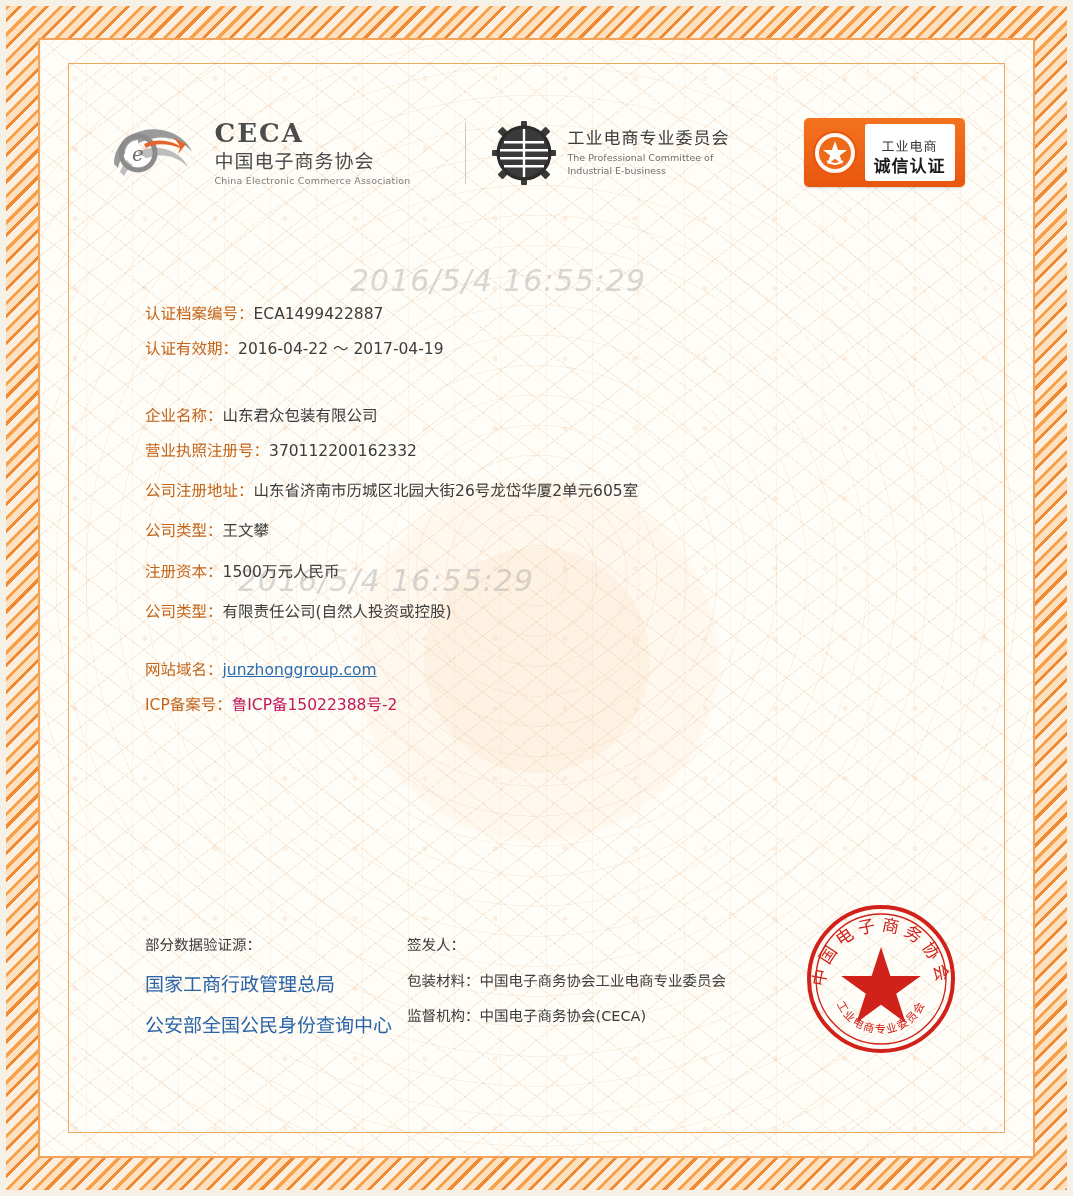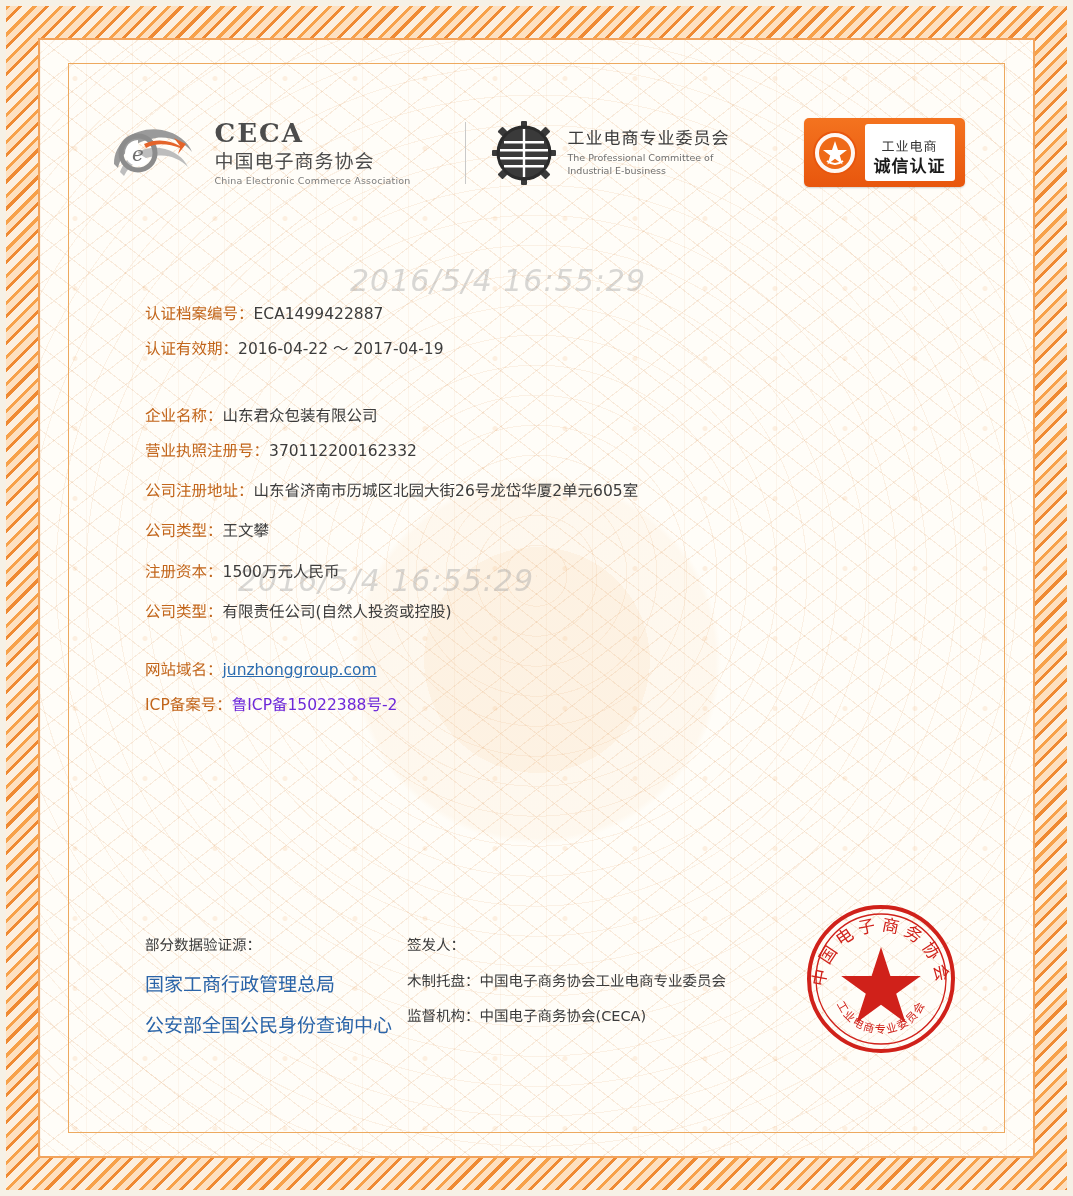--- a/index.html
+++ b/index.html
@@ -205,21 +205,21 @@
     flex: none;
   }
   .row .v {
     color: #3c3c3c;
   }
   .row .v.link {
     color: #2b6cb0;
     text-decoration: underline;
   }
   .row .v.orange {
-    color: #6d28d9;
+    color: #be185d;
   }
   .gap-sm { height: 18px; }
   .gap-md { height: 26px; }
   .scope .v { max-width: 770px; }
 
   
   .footer {
     position: absolute;
     left: 77px;
     bottom: 82px;
@@ -404,21 +404,21 @@
 
     <div class="footer">
       <div class="fcol-left">
         <div class="f-head">部分数据验证源：</div>
         <div class="f-link">国家工商行政管理总局</div>
         <div class="f-link">公安部全国公民身份查询中心</div>
       </div>
       <div class="fcol-right">
         <div class="f-head">签发人：</div>
         <div class="f-row">
-          <span class="k">木制托盘：</span><span>中国电子商务协会工业电商专业委员会</span>
+          <span class="k">包装材料：</span><span>中国电子商务协会工业电商专业委员会</span>
         </div>
         <div class="f-row">
           <span class="k">监督机构：</span><span>中国电子商务协会(CECA)</span>
         </div>
       </div>
     </div>
 
     <div class="stamp">
       <svg viewBox="0 0 152 152" width="152" height="152" aria-hidden="true">
         <circle cx="76" cy="76" r="72" fill="none" stroke="#d0211a" stroke-width="4"></circle>

